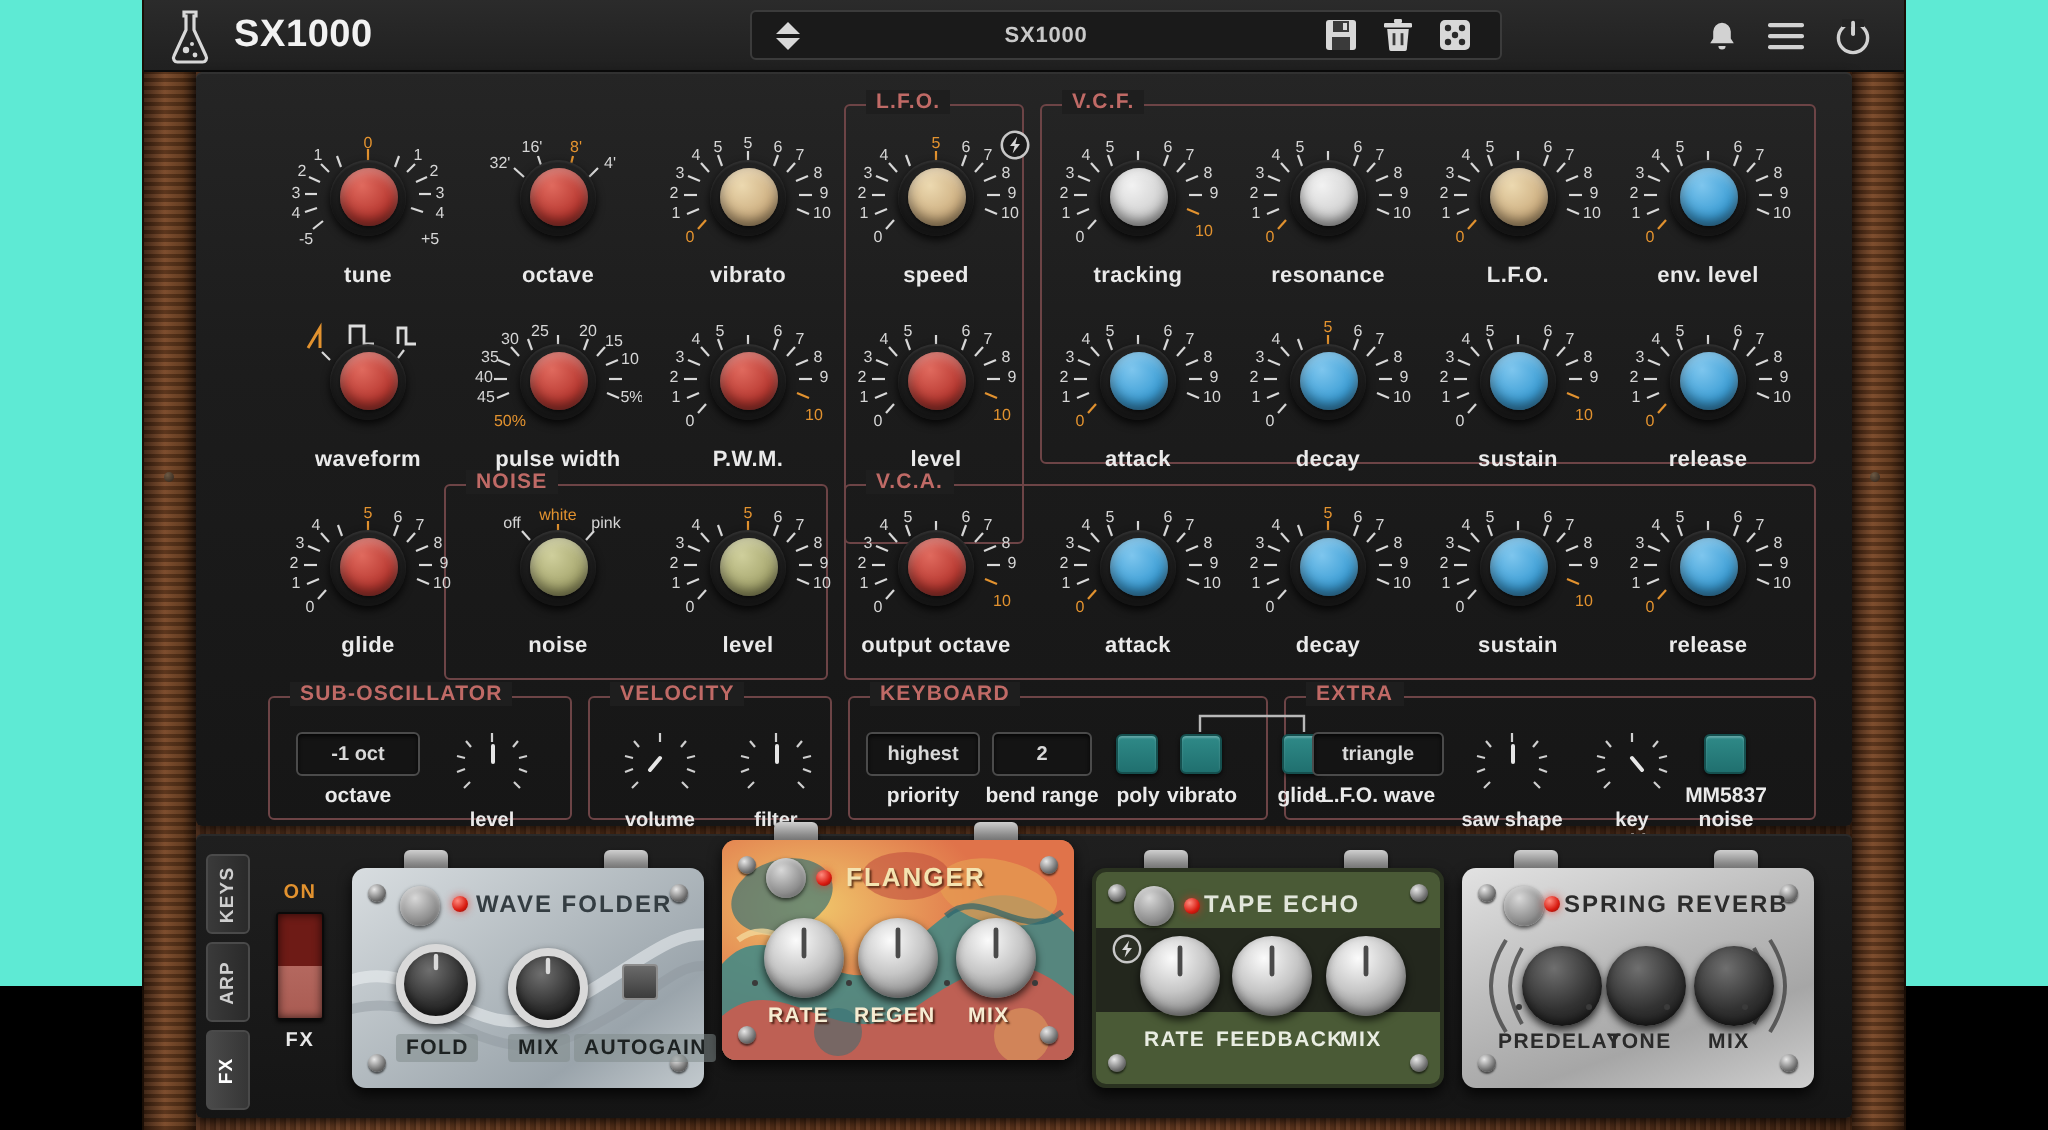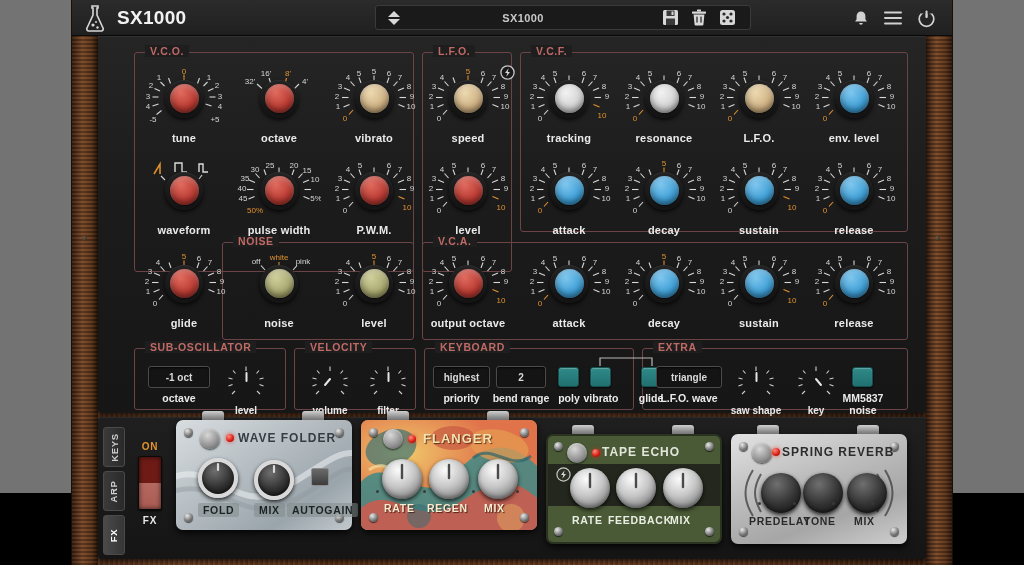--- a/index.html
+++ b/index.html
@@ -7,21 +7,21 @@
   html, body {
     margin: 0; padding: 0;
     width: 1024px; height: 565px;
     background: #000;
     font-family: "Liberation Sans", sans-serif;
     overflow: hidden;
   }
   #app {
     position: relative;
     width: 1024px; height: 493px;
-    background: #737373;
+    background: #5eead4;
   }
 
   
   .cabinet {
     position: absolute;
     left: 72px; top: 0px;
     width: 880px; height: 565px;
     background:
       repeating-linear-gradient(90deg, rgba(0,0,0,0.22) 0 1px, rgba(255,255,255,0.03) 1px 3px, rgba(0,0,0,0.12) 3px 5px),
       linear-gradient(90deg,#4a2a18 0%, #6d4024 12%, #5a3219 30%, #6b3d22 60%, #54301a 85%, #3e2211 100%);
@@ -299,23 +299,20 @@
           <rect x="8.6" y="1.4" width="1.9" height="7.5" rx="0.9" fill="#d2d2d2"></rect>
           <rect x="4" y="0.5" width="11" height="4" fill="#242424"></rect>
           <rect x="8.6" y="1.4" width="1.9" height="7.5" rx="0.9" fill="#d2d2d2"></rect>
         </svg>
       </div>
     </div>
 
     <div class="panel">
       <div class="panel-inner">
 
-        <div class="group" style="left:28px; top:8px; width:280px; height:220px;">
-          <div class="g-label">V.C.O.</div>
-        </div>
 
         <div class="group" style="left:316px; top:8px; width:90px; height:220px;">
           <div class="g-label">L.F.O.</div>
         </div>
 
         <div class="group" style="left:414px; top:8px; width:388px; height:180px;padding-left:43px;">
           <div class="g-label">V.C.F.</div>
         </div>
 
         <div class="group" style="left:116px; top:198px; width:192px; height:98px;">
@@ -1350,21 +1347,21 @@
         <span>ARP</span>
       </div>
       <div class="vtab active" style="top:98px;">
         <span>FX</span>
       </div>
 
       <div class="onlabel" style="left:36px; top:24px; width:32px; text-align:center;">ON</div>
       <div class="onswitch" style="left:40px; top:39px;"></div>
       <div class="fxlabel" style="left:36px; top:98px; width:32px; text-align:center;">FX</div>
 
-      <div class="pedal" style="left:78px; top:3px;text-align:center;">
+      <div class="pedal" style="left:78px; top:17px;text-align:center;">
         <div class="jack" style="left:26px;"></div>
         <div class="jack" style="left:126px;"></div>
         <div class="pedal-body" style="background: linear-gradient(145deg,#d8dde0,#b3bbc0 45%,#9aa4ab 75%,#c3cace);">
           <svg width="176" height="110" viewBox="0 0 176 110">
             <path d="M-5 58 C 35 40, 60 92, 100 72 S 160 28, 182 34" fill="none" stroke="#eef2f4" stroke-width="6" opacity="0.55"></path>
             <path d="M-5 72 C 40 56, 66 104, 110 84 S 162 44, 182 50" fill="none" stroke="#8e979d" stroke-width="5" opacity="0.45"></path>
           </svg>
         </div>
         <div class="pedal-screw" style="left:8px; top:8px;"></div>
         <div class="pedal-screw" style="left:159px; top:8px;"></div>

